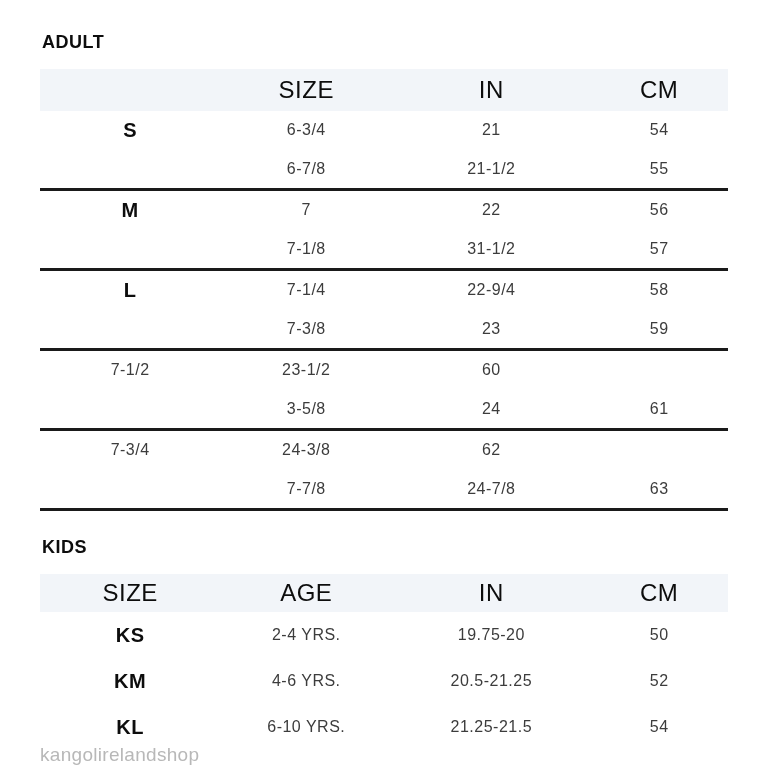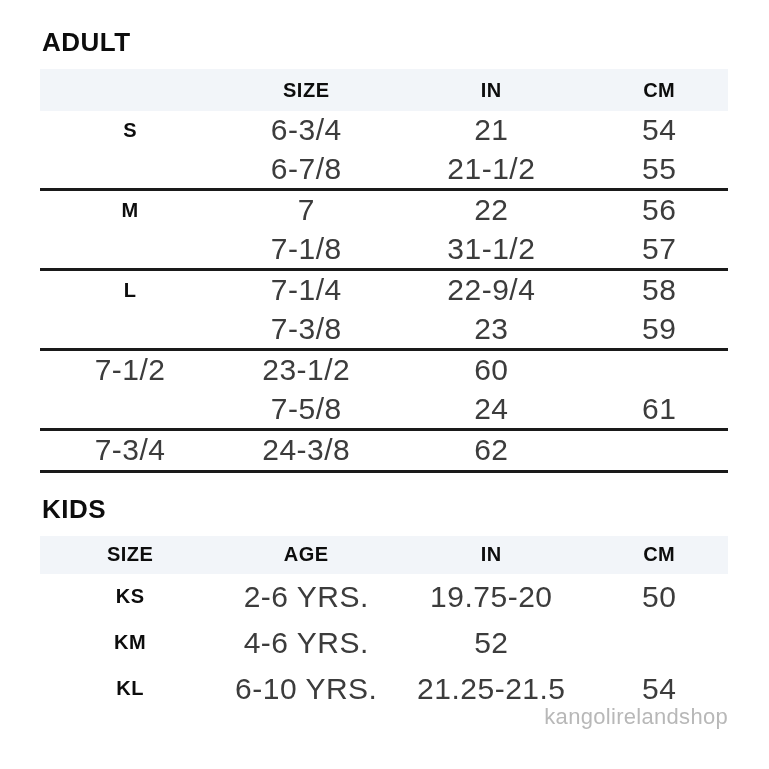--- a/index.html
+++ b/index.html
@@ -10,50 +10,50 @@
     --watermark:#b8b8b8;
   }
   *{box-sizing:border-box;}
   html,body{margin:0;padding:0;}
   body{
     width:769px;height:769px;background:#ffffff;overflow:hidden;
     font-family:"Liberation Sans", sans-serif;
   }
   .page{width:769px;height:769px;padding:0 41px 0 40px;}
   .section-title{
-    margin:0;font-size:26px;line-height:29px;font-weight:800;
+    margin:0;font-size:18px;line-height:29px;font-weight:800;
     letter-spacing:0.5px;color:var(--heading);
   }
   #adult-title{padding:28px 0 12px 2px;}
   #kids-title{padding:22px 0 12px 2px;}
   .row{
     display:grid;
     grid-template-columns:26.2% 25% 28.8% 20%;
     align-items:center;text-align:center;
   }
   .header-row{
     background:var(--header-bg);
     height:42px;
   }
   .kids-header{height:38px;}
   .hcell{
-    font-weight:700;font-size:20px;color:var(--heading);letter-spacing:0.5px;
+    font-weight:400;font-size:24px;color:var(--heading);letter-spacing:0.5px;
   }
   .adult-row{height:38.5px;}
   .kids-row{height:46px;}
   .vcell{
-    font-size:30px;font-weight:300;color:var(--value);letter-spacing:0.5px;
+    font-size:16px;font-weight:300;color:var(--value);letter-spacing:0.5px;
   }
   .lcell{
     font-size:20px;font-weight:700;color:var(--heading);letter-spacing:0.5px;
   }
   .group{border-bottom:3px solid var(--divider);}
   .watermark{
-    margin-top:-5px;text-align:right;
-    font-size:22px;line-height:20px;color:var(--watermark);letter-spacing:0.3px;
+    margin-top:-5px;text-align:left;
+    font-size:19px;line-height:20px;color:var(--watermark);letter-spacing:0.3px;
   }
 </style>
 </head>
 <body>
 
 <div class="page">
 
   <section>
     <h2 class="section-title" id="adult-title">ADULT</h2>
     <div class="row header-row" id="adult-header">
@@ -106,53 +106,60 @@
           </div>
         </div>
         <div class="group">
           <div class="row adult-row">
             <div class="vcell">7-1/2</div>
             <div class="vcell">23-1/2</div>
             <div class="vcell">60</div>
           </div>
           <div class="row adult-row">
             <div class="lcell"></div>
-            <div class="vcell">7-5/8</div>
+            <div class="vcell">3-5/8</div>
             <div class="vcell">24</div>
             <div class="vcell">61</div>
           </div>
         </div>
         <div class="group">
           <div class="row adult-row">
             <div class="vcell">7-3/4</div>
             <div class="vcell">24-3/8</div>
             <div class="vcell">62</div>
+          </div>
+          <div class="row adult-row">
+            <div class="lcell"></div>
+            <div class="vcell">7-7/8</div>
+            <div class="vcell">24-7/8</div>
+            <div class="vcell">63</div>
           </div>
         </div>
       </div>
   </section>
 
   <section>
     <h2 class="section-title" id="kids-title">KIDS</h2>
     <div class="row header-row kids-header" id="kids-header">
         <div class="hcell">SIZE</div>
         <div class="hcell">AGE</div>
         <div class="hcell">IN</div>
         <div class="hcell">CM</div>
       </div>
     <div id="kids-body">
         <div class="row kids-row">
           <div class="lcell">KS</div>
-          <div class="vcell">2-6 YRS.</div>
+          <div class="vcell">2-4 YRS.</div>
           <div class="vcell">19.75-20</div>
           <div class="vcell">50</div>
         </div>
         <div class="row kids-row">
           <div class="lcell">KM</div>
           <div class="vcell">4-6 YRS.</div>
+          <div class="vcell">20.5-21.25</div>
           <div class="vcell">52</div>
         </div>
         <div class="row kids-row">
           <div class="lcell">KL</div>
           <div class="vcell">6-10 YRS.</div>
           <div class="vcell">21.25-21.5</div>
           <div class="vcell">54</div>
         </div>
       </div>
   </section>

